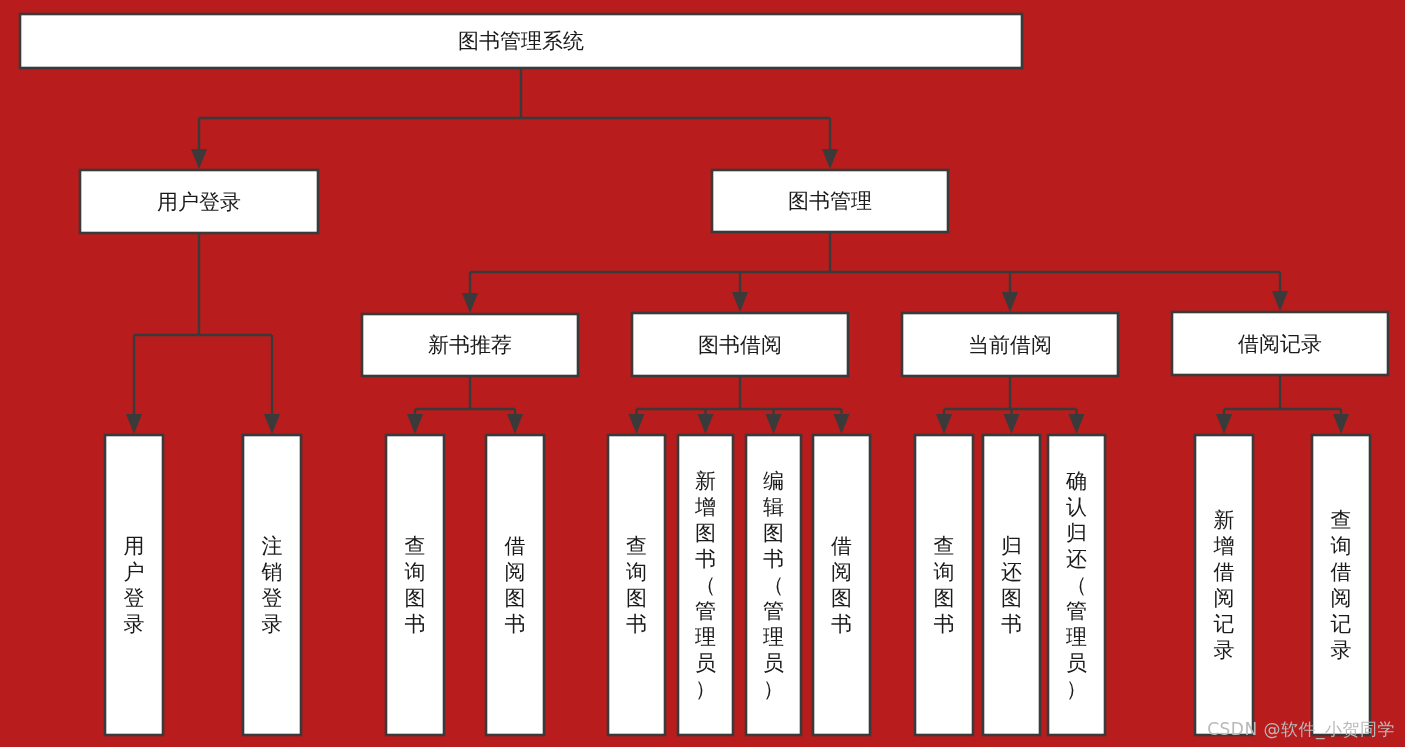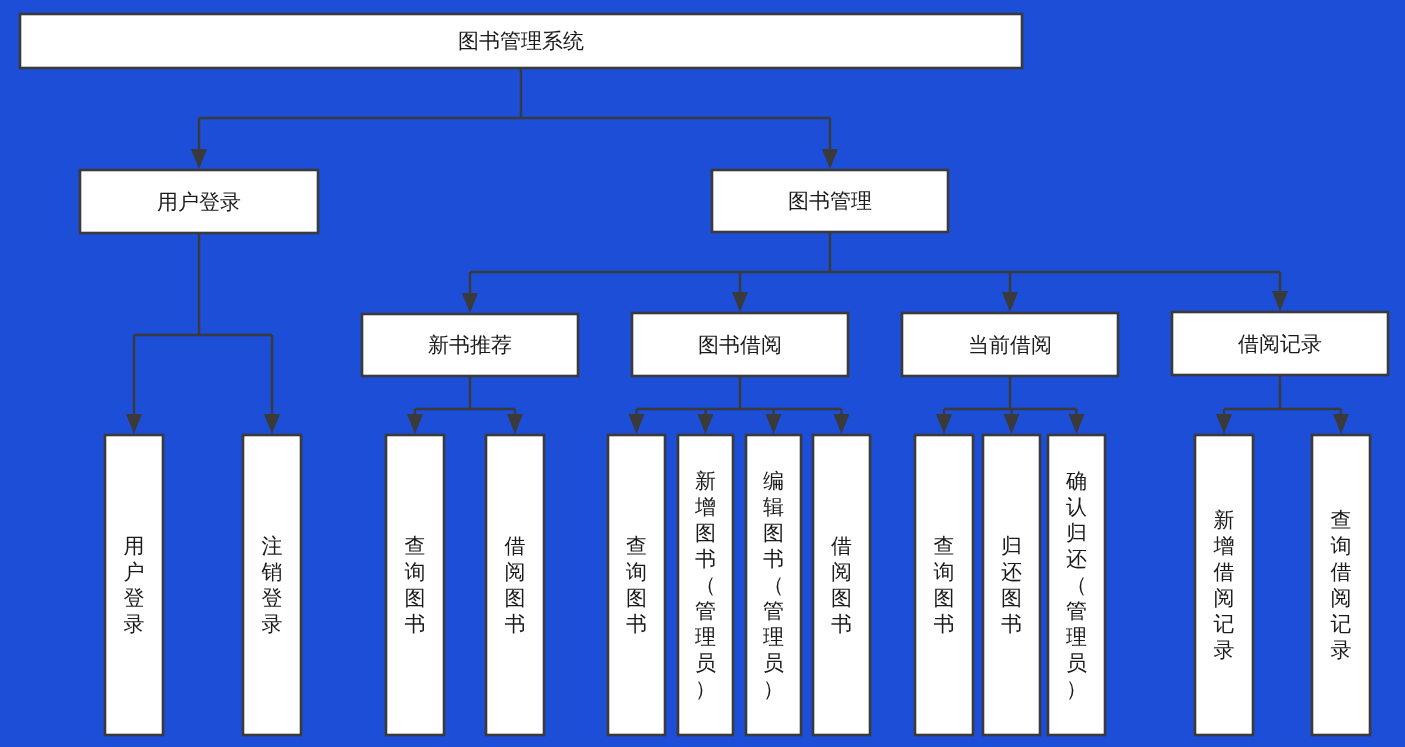--- a/index.html
+++ b/index.html
@@ -12,21 +12,21 @@
     width: 1405px;
     height: 747px;
     font-family: "DejaVu Sans", "Liberation Sans", sans-serif;
     overflow: hidden;
     position: relative;
   }
   #diagram-root {
     position: relative;
     width: 1405px;
     height: 747px;
-    background: #1d4ed8;
+    background: #b91c1c;
   }
   svg.diagram-canvas {
     position: absolute;
     left: 0;
     top: 0;
     width: 1405px;
     height: 747px;
     display: block;
   }
   .node-box {
@@ -204,13 +204,14 @@
         <g>
           <rect class="node-box" x="1195" y="435" width="58" height="300"></rect>
           <text class="node-label-v" x="1224" y="527.28"><tspan x="1224" dy="0">新</tspan><tspan x="1224" dy="26">增</tspan><tspan x="1224" dy="26">借</tspan><tspan x="1224" dy="26">阅</tspan><tspan x="1224" dy="26">记</tspan><tspan x="1224" dy="26">录</tspan></text>
         </g>
         <g>
           <rect class="node-box" x="1312" y="435" width="58" height="300"></rect>
           <text class="node-label-v" x="1341" y="527.28"><tspan x="1341" dy="0">查</tspan><tspan x="1341" dy="26">询</tspan><tspan x="1341" dy="26">借</tspan><tspan x="1341" dy="26">阅</tspan><tspan x="1341" dy="26">记</tspan><tspan x="1341" dy="26">录</tspan></text>
         </g>
       </g>
   </svg>
+  <div class="watermark-text">CSDN @软件_小贺同学</div>
 </div>
 
 </body></html>

